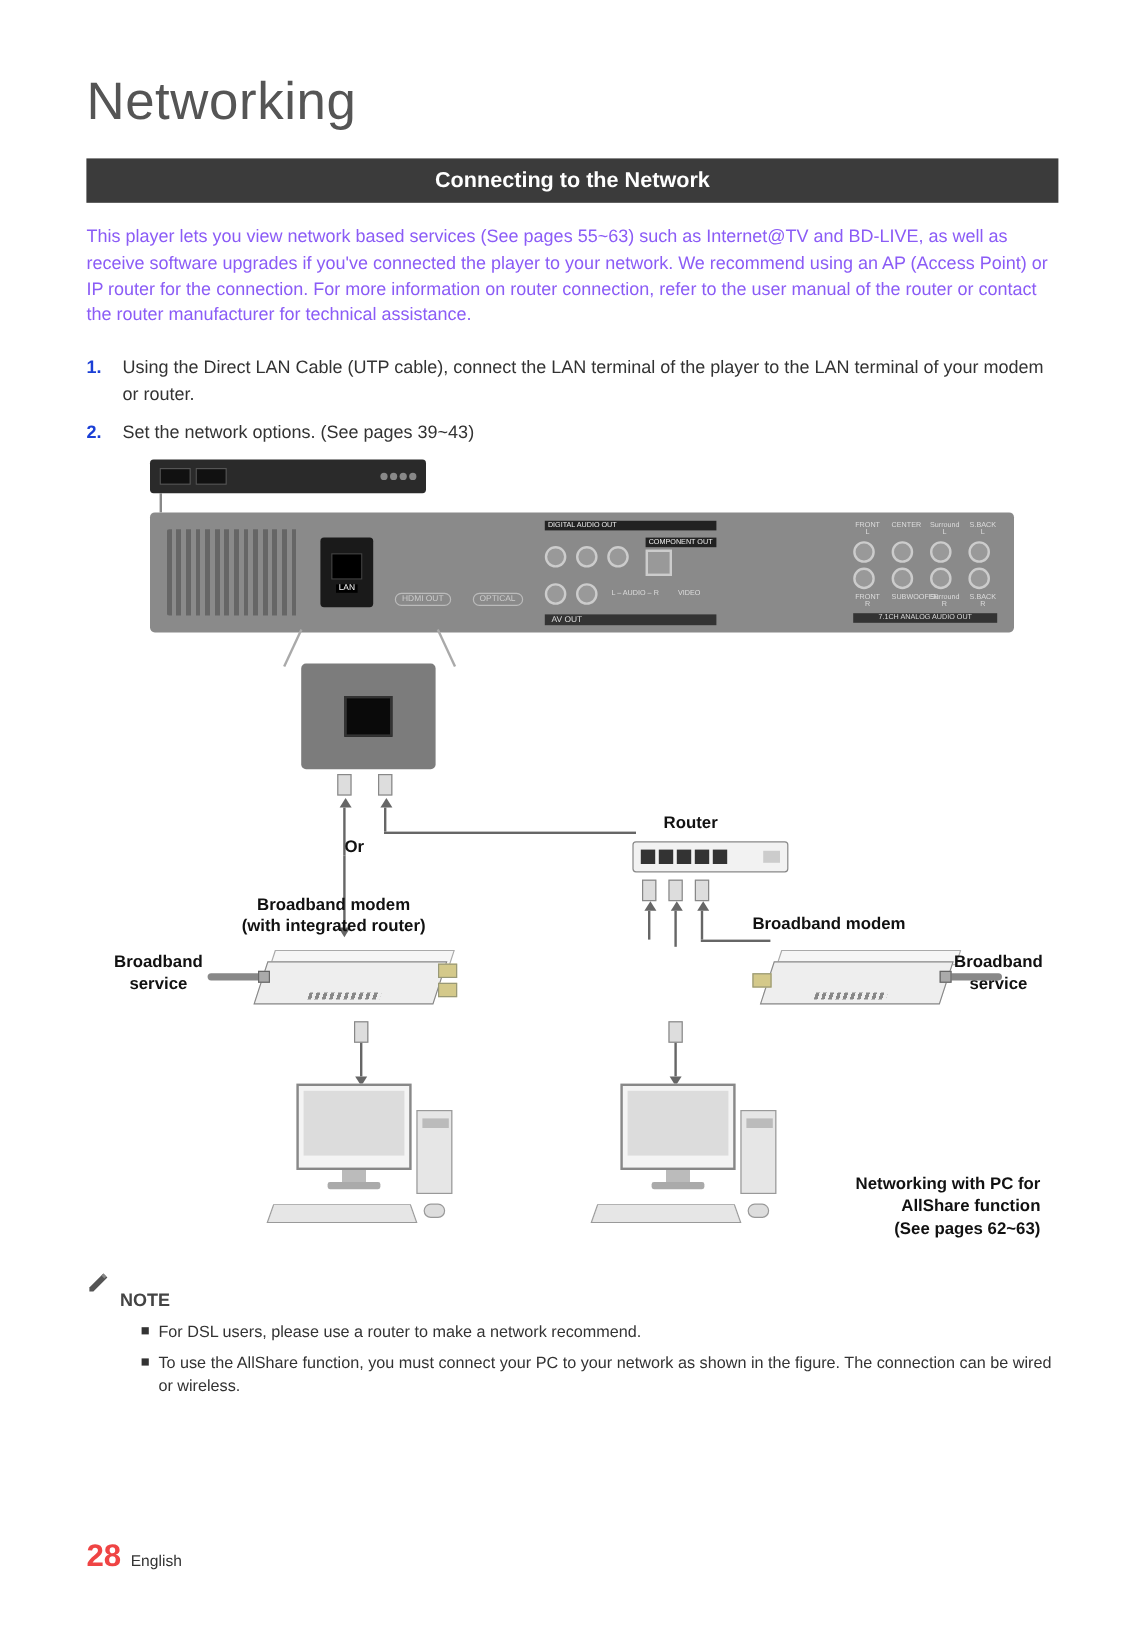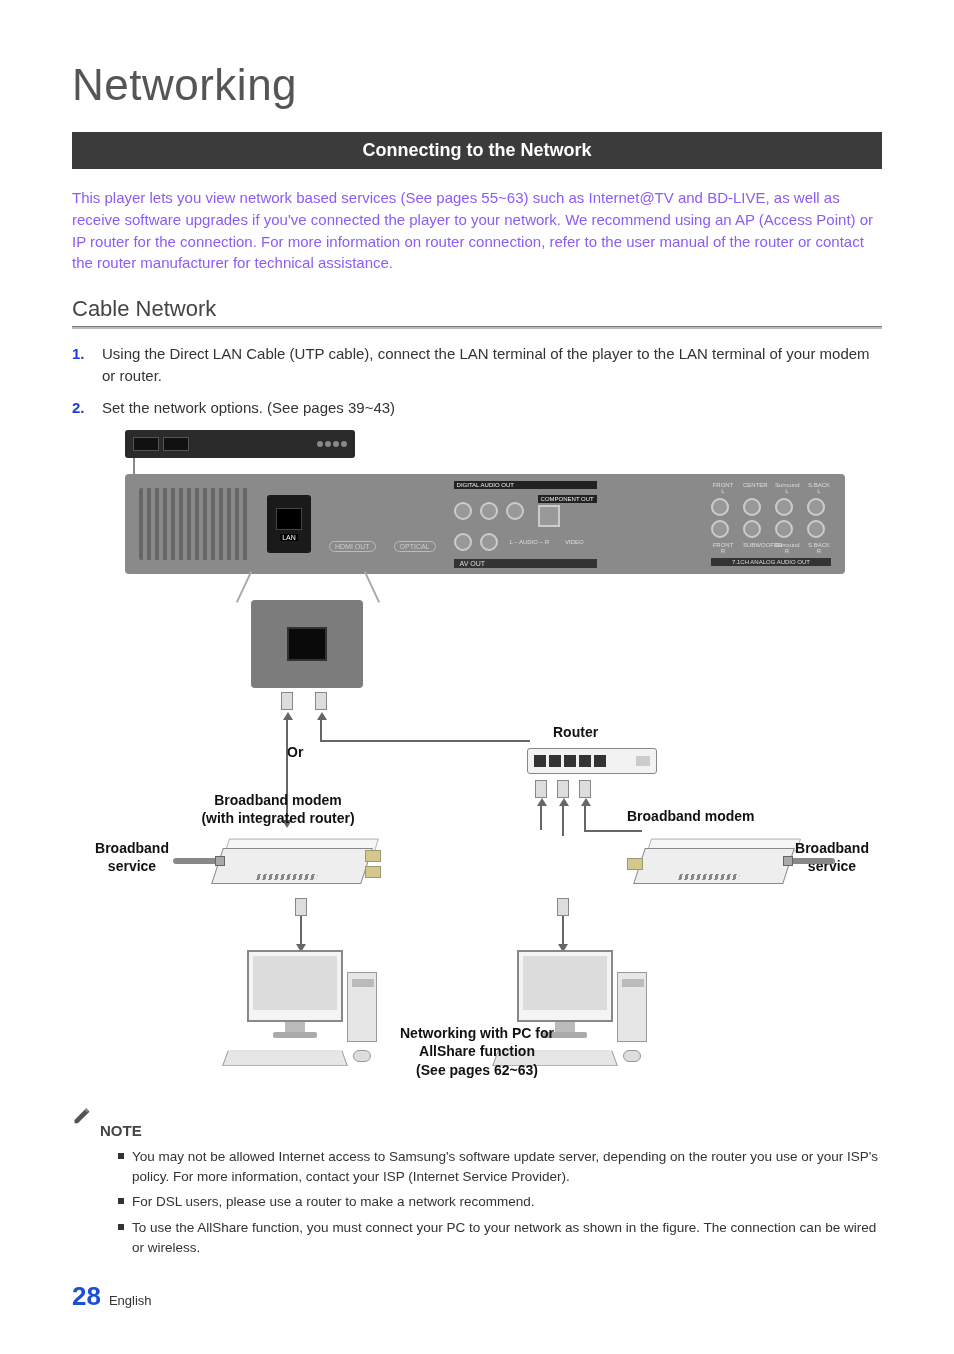--- a/index.html
+++ b/index.html
@@ -82,49 +82,45 @@
   .pc{position:absolute;width:170px;height:130px;}
   .pc .mon{position:absolute;left:30px;top:0;width:96px;height:72px;border:2px solid #888;background:#f4f4f4;}
   .pc .scr{position:absolute;left:36px;top:6px;width:84px;height:54px;background:#dcdcdc;}
   .pc .stand{position:absolute;left:68px;top:72px;width:20px;height:10px;background:#bbb;}
   .pc .base{position:absolute;left:56px;top:82px;width:44px;height:6px;background:#aaa;border-radius:2px;}
   .pc .tower{position:absolute;left:130px;top:22px;width:30px;height:70px;background:#e6e6e6;border:1px solid #999;}
   .pc .tower::before{content:"";position:absolute;left:4px;top:6px;width:22px;height:8px;background:#bbb;}
   .pc .kb{position:absolute;left:8px;top:96px;width:120px;height:24px;background:#e6e6e6;border:1px solid #999;transform:perspective(200px) rotateX(50deg);}
   .pc .ms{position:absolute;left:136px;top:100px;width:18px;height:12px;background:#ddd;border:1px solid #999;border-radius:8px;}
 
-  .caption{position:absolute;left:0;right:0;bottom:0;text-align:center;font-size:14px;font-weight:600;line-height:1.35;}
+  .caption{position:absolute;left:0;right:0;bottom:0;text-align:right;font-size:14px;font-weight:600;line-height:1.35;}
 
   
   .note-head{display:flex;align-items:center;gap:8px;margin-top:8px;margin-bottom:8px;}
   .note-head .icon{width:20px;height:20px;}
   .note-head .txt{font-size:15px;font-weight:600;color:#444;margin-top:32px;}
   ul.notes{list-style:none;padding-left:46px;}
   ul.notes li{position:relative;font-size:13.5px;line-height:1.45;color:#333;margin-bottom:6px;padding-left:14px;}
   ul.notes li::before{content:"";position:absolute;left:0;top:6px;width:6px;height:6px;background:#333;}
 
   .footer{position:absolute;left:72px;bottom:42px;display:flex;align-items:baseline;gap:8px;}
-  .pgnum{font-size:26px;font-weight:800;color:#1d4ed8;}
+  .pgnum{font-size:26px;font-weight:800;color:#ef4444;}
   .lang{font-size:13px;color:#333;}
 </style>
 </head>
 <body>
 
 <div class="page">
 
   <div class="title">Networking</div>
 
   <div class="section-bar">Connecting to the Network</div>
 
   <p class="intro">This player lets you view network based services (See pages 55~63) such as Internet@TV and BD-LIVE, as well as receive software upgrades if you've connected the player to your network. We recommend using an AP (Access Point) or IP router for the connection. For more information on router connection, refer to the user manual of the router or contact the router manufacturer for technical assistance.</p>
 
-  <div class="subhead-wrap">
-    <div class="subhead">Cable Network</div>
-    <div class="subhead-underline"></div>
-  </div>
 
   <ol class="steps">
     <li>
       <span class="num">1.</span>
       <span>Using the Direct LAN Cable (UTP cable), connect the LAN terminal of the player to the LAN terminal of your modem or router.</span>
     </li>
     <li>
       <span class="num">2.</span>
       <span>Set the network options. (See pages 39~43)</span>
     </li>
@@ -323,21 +319,20 @@
   <div class="note-head">
     <span class="icon">
       <svg viewBox="0 0 24 24" width="20" height="20">
           <path fill="#555" d="M3 18l14-14 4 4-14 14H3v-4z"></path>
           <path fill="#888" d="M17 4l3 3-2 2-3-3 2-2z"></path>
         </svg>
     </span>
     <span class="txt">NOTE</span>
   </div>
   <ul class="notes">
-    <li>You may not be allowed Internet access to Samsung's software update server, depending on the router you use or your ISP's policy. For more information, contact your ISP (Internet Service Provider).</li>
     <li>For DSL users, please use a router to make a network recommend.</li>
     <li>To use the AllShare function, you must connect your PC to your network as shown in the figure. The connection can be wired or wireless.</li>
   </ul>
 
   <div class="footer">
     <span class="pgnum">28</span>
     <span class="lang">English</span>
   </div>
 
 </div>

